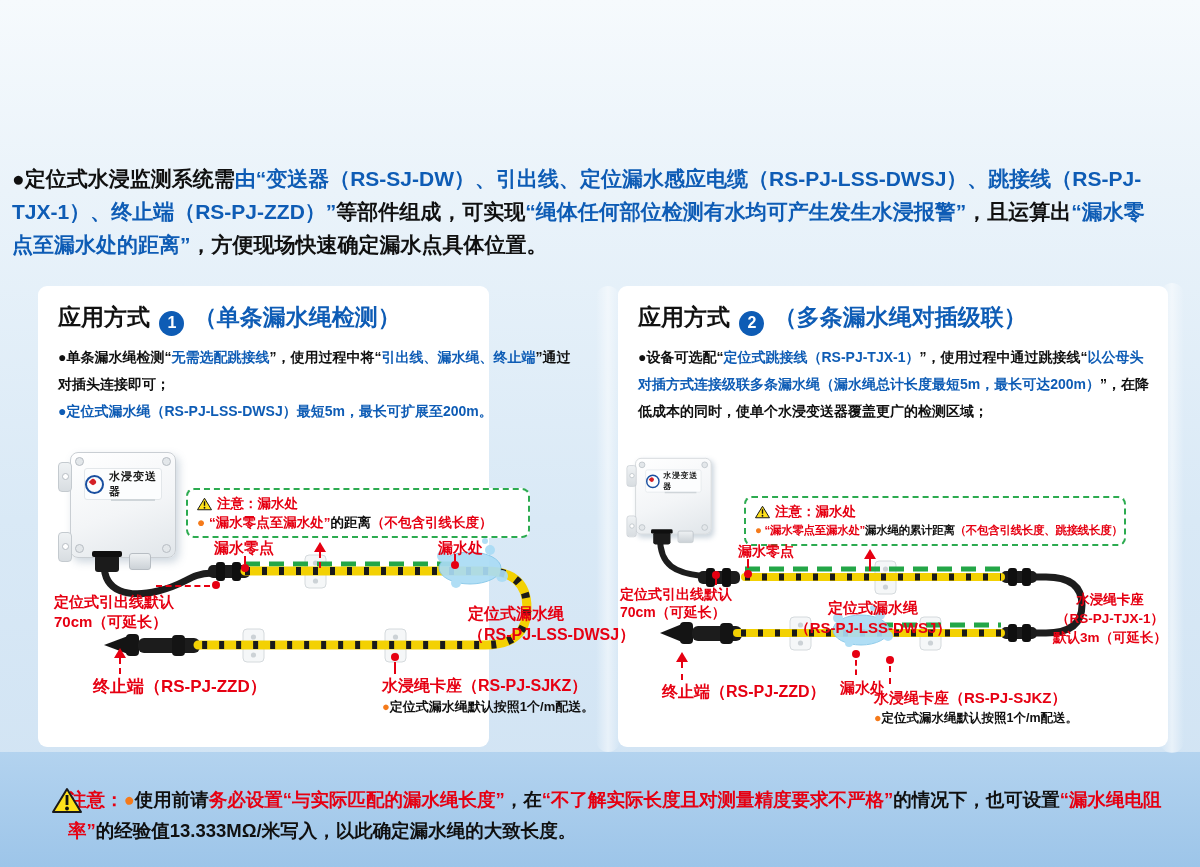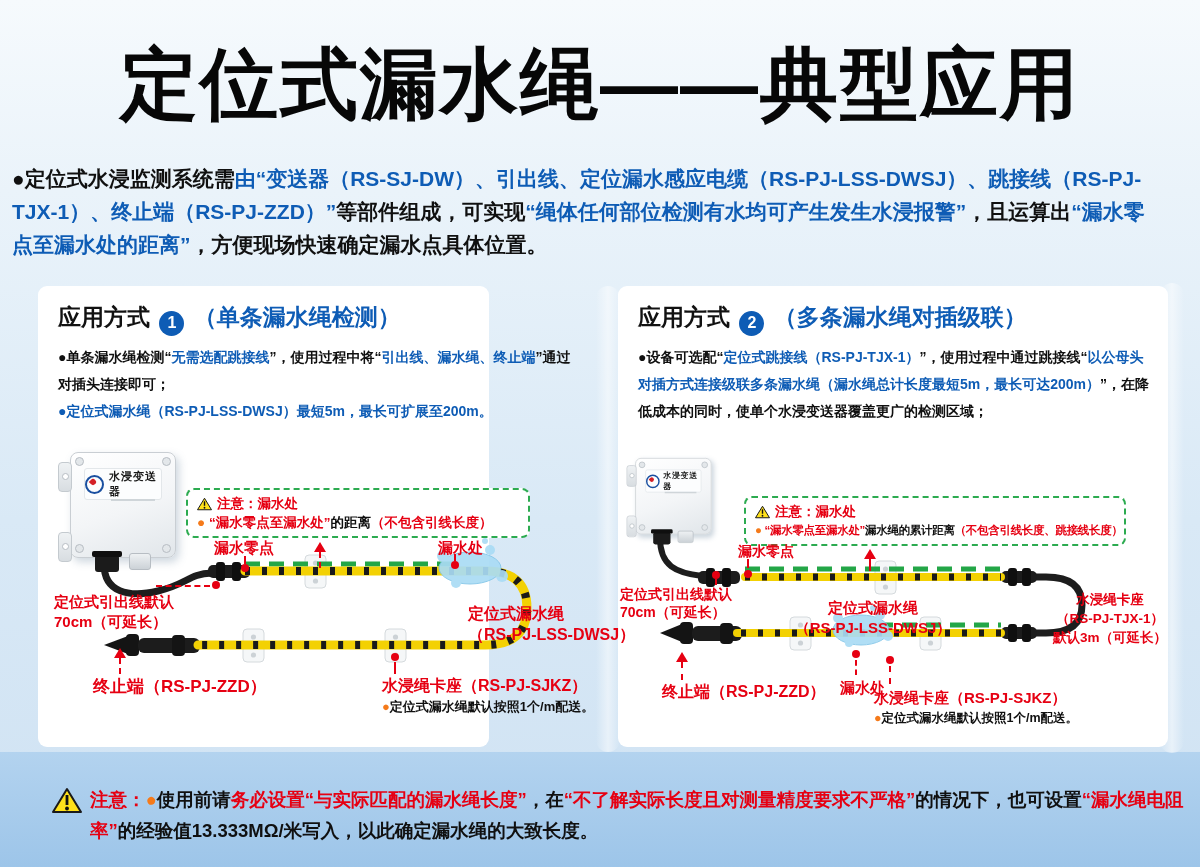--- a/index.html
+++ b/index.html
@@ -58,31 +58,30 @@
         background:#d42027;border-radius:50% 50% 50% 0;transform:rotate(45deg);}
   .dev-name{font-size:11px;font-weight:800;color:#1b1b1b;letter-spacing:1px;}
   .dev-sub{position:absolute;left:40px;top:46px;width:44px;height:2px;background:#cfd5d9;}
   .port-black{position:absolute;bottom:-15px;left:24px;width:24px;height:17px;background:#1b1b1b;border-radius:3px;}
   .port-black:before{content:"";position:absolute;top:-4px;left:-3px;right:-3px;height:6px;background:#0f0f0f;border-radius:2px;}
   .port-gland{position:absolute;bottom:-13px;right:24px;width:20px;height:15px;border-radius:3px;
         background:linear-gradient(#eef1f3,#ccd2d7);border:1px solid #b7bdc3;}
 
   .footer{position:absolute;left:52px;top:784px;width:1120px;z-index:2;}
   .warn-big{position:absolute;left:0;top:3px;}
-  .footer-text{margin-left:38px;width:1100px;font-size:18.5px;font-weight:800;line-height:31px;}
+  .footer-text{margin-left:16px;width:1100px;font-size:18.5px;font-weight:800;line-height:31px;}
 </style>
 </head>
 <body>
 
 <div class="page">
   <div class="bottom-band"></div>
   <div class="bg-stripe" style="left:596px;top:286px;height:466px;"></div>
   <div class="bg-stripe" style="left:1160px;top:283px;height:470px;"></div>
 
-  <div class="title">定位式漏水绳——典型应用</div>
 
   <div class="intro"><span class="run-blk">●定位式水浸监测系统需</span><span class="run-blu">由“变送器（RS-SJ-DW）、引出线、定位漏水感应电缆（RS-PJ-LSS-DWSJ）、跳接线（RS-PJ-TJX-1）、终止端（RS-PJ-ZZD）”</span><span class="run-blk">等部件组成，可实现</span><span class="run-blu">“绳体任何部位检测有水均可产生发生水浸报警”</span><span class="run-blk">，且运算出</span><span class="run-blu">“漏水零点至漏水处的距离”</span><span class="run-blk">，方便现场快速确定漏水点具体位置。</span></div>
 
   <div class="panel left">
     <div class="p-header">
       <span>应用方式</span>
       <span class="badge">1</span>
       <span class="hsuffix">（单条漏水绳检测）</span>
     </div>
     <div class="p-body"><span class="run-blk">●单条漏水绳检测“</span><span class="run-blu">无需选配跳接线</span><span class="run-blk">”，使用过程中将“</span><span class="run-blu">引出线、漏水绳、终止端</span><span class="run-blk">”通过对插头连接即可；</span><br><span class="run-blu">●定位式漏水绳（RS-PJ-LSS-DWSJ）最短5m，最长可扩展至200m。</span></div>

